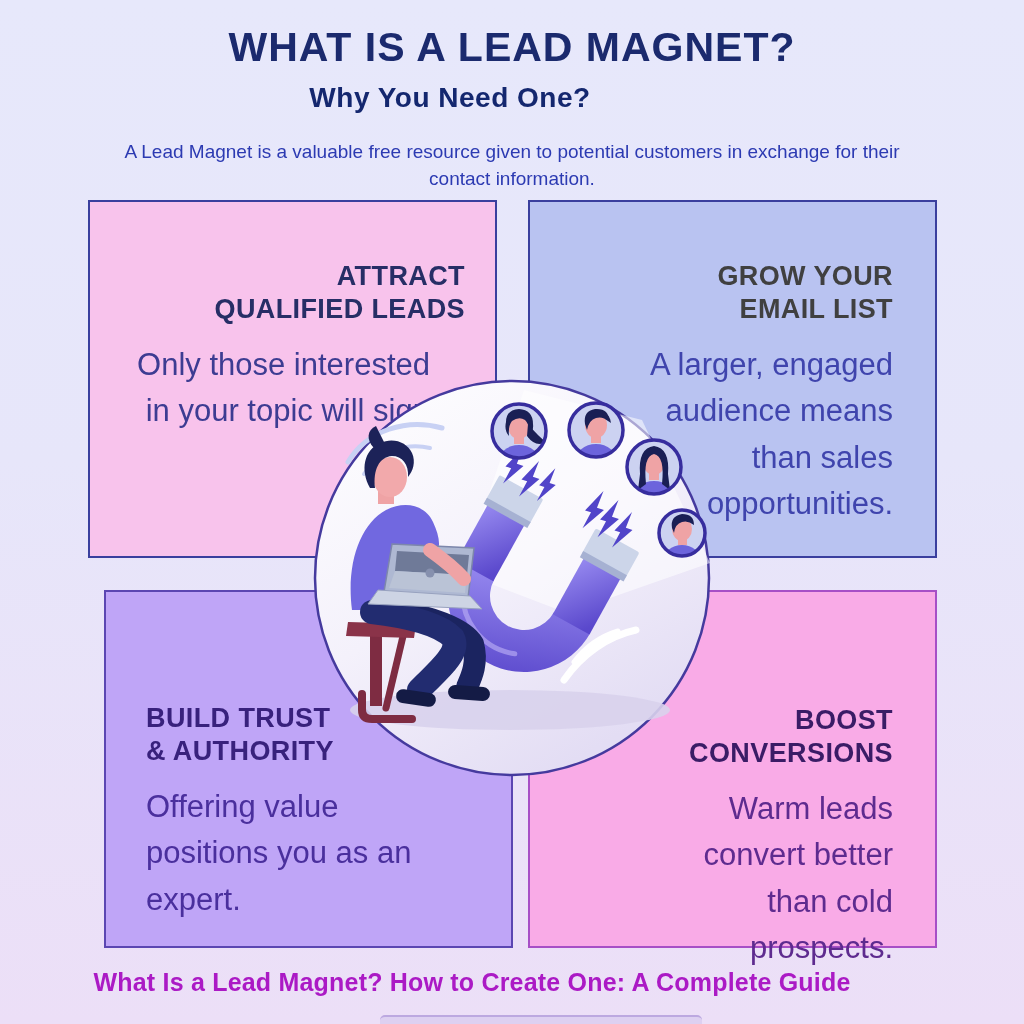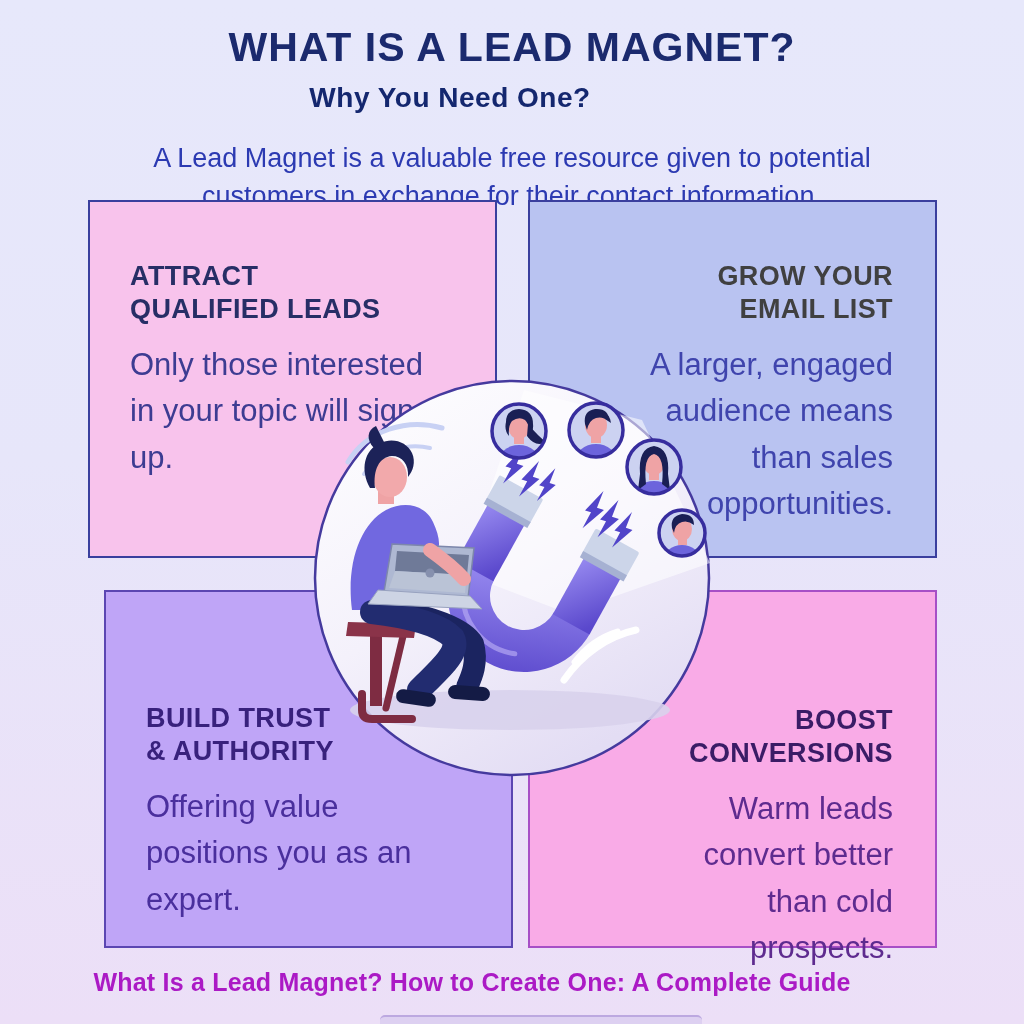--- a/index.html
+++ b/index.html
@@ -16,28 +16,28 @@
   .title{
     position:absolute;top:24px;left:0;width:1024px;margin:0;
     text-align:center;font-size:41px;font-weight:800;letter-spacing:1px;
   }
   .subtitle{
     position:absolute;top:82px;left:0;width:900px;margin:0;
     text-align:center;font-size:28px;font-weight:800;letter-spacing:.5px;
   }
   .description{
     position:absolute;top:139px;left:112px;width:800px;margin:0;
-    text-align:center;font-size:27px;font-weight:500;line-height:1.42;
+    text-align:center;font-size:19px;font-weight:500;line-height:1.42;
   }
   
   .card{
     position:absolute;width:409px;height:358px;box-sizing:border-box;
     border:2px solid #3a3f9e;
   }
-  .card.tl{left:88px;top:200px;padding:58px 30px 0 40px;}
+  .card.tl{left:88px;top:200px;padding:58px 30px 0 40px;text-align:right;}
   .card.tr{left:528px;top:200px;padding:58px 42px 0 30px;text-align:right;}
   .card.bl{left:88px;top:590px;padding:110px 30px 0 40px;}
   .card.br{left:528px;top:590px;padding:112px 42px 0 30px;text-align:right;}
   .card-heading{margin:0;font-size:27px;font-weight:800;line-height:1.22;letter-spacing:.4px;}
   .card-heading span{display:block;}
   .card-body{margin:16px 0 0 0;font-size:31px;font-weight:500;line-height:1.5;}
   .card.tl .card-body{max-width:300px;}
   .card.tr .card-body{max-width:272px;margin-left:auto;}
   .card.bl .card-body{max-width:296px;}
   .card.br .card-body{max-width:242px;margin-left:auto;}

